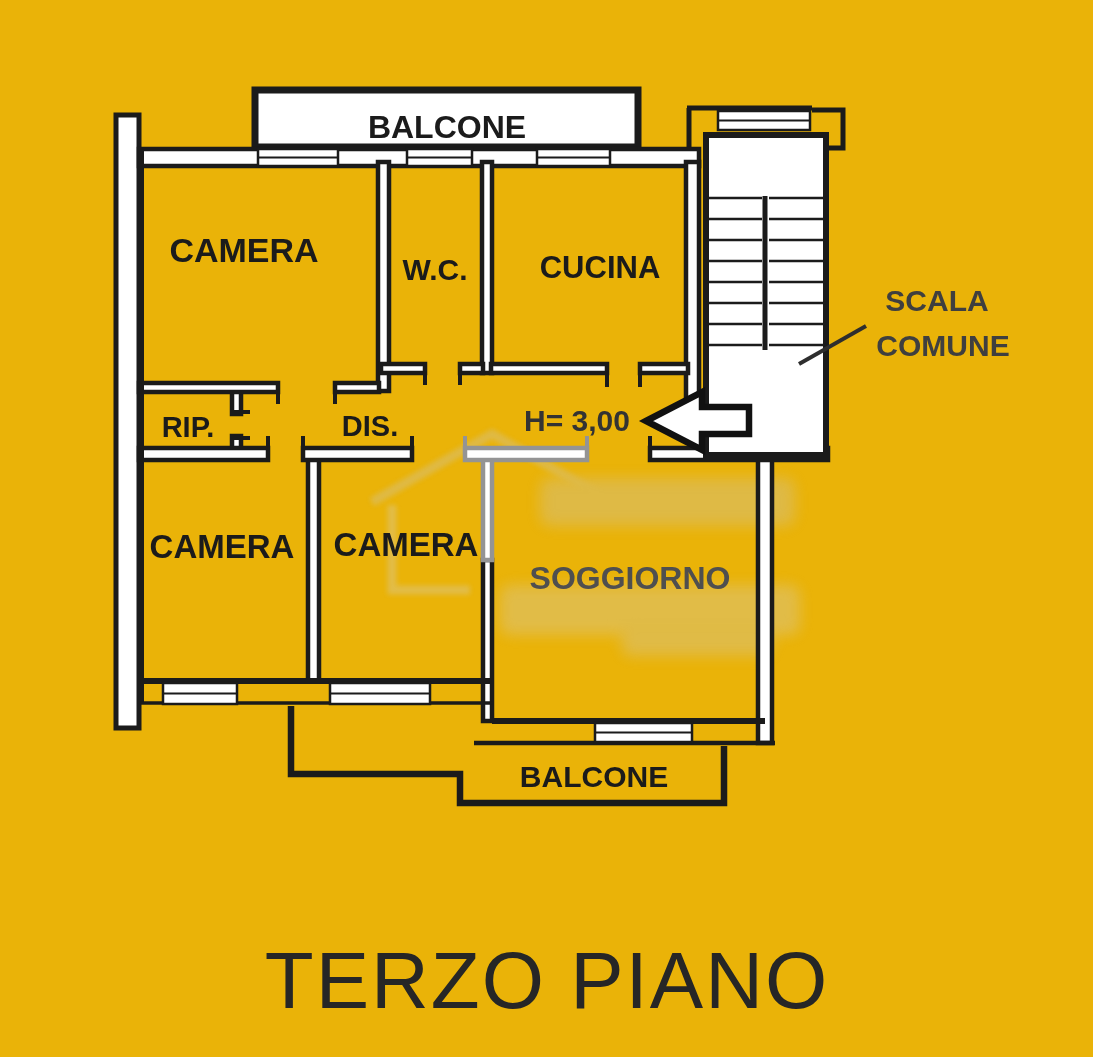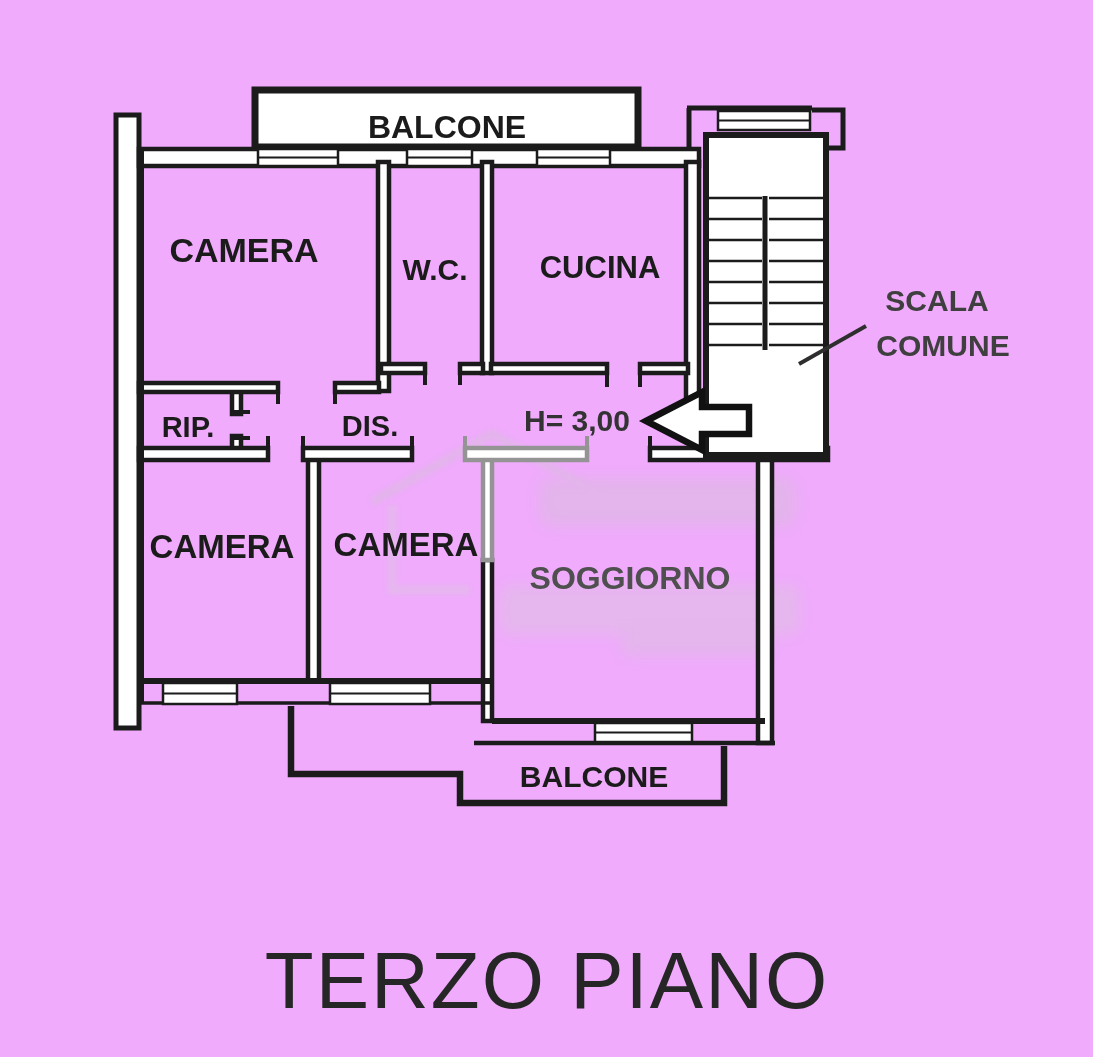--- a/index.html
+++ b/index.html
@@ -1,17 +1,17 @@
 <!DOCTYPE html>
 <html><head>
 <meta charset="utf-8">
 <style>
   html,body{margin:0;padding:0;background:#ffffff;}
   body{font-family:"Liberation Sans", sans-serif;}
-  .sheet{position:relative;width:1093px;height:1057px;background:#f0abfc;overflow:hidden;}
+  .sheet{position:relative;width:1093px;height:1057px;background:#eab308;overflow:hidden;}
   svg{display:block;}
   text{font-family:"Liberation Sans", sans-serif;}
   .room-label{font-weight:700;fill:#1b1b1b;}
   .soft{fill:#4f4f4f;}
   .note{fill:#333333;font-weight:700;}
   .stairs-label{fill:#3f3f3f;font-weight:700;}
   .title-text{fill:#262626;font-weight:400;letter-spacing:2px;}
   .wm{opacity:0.32;}
 </style>
 </head>

